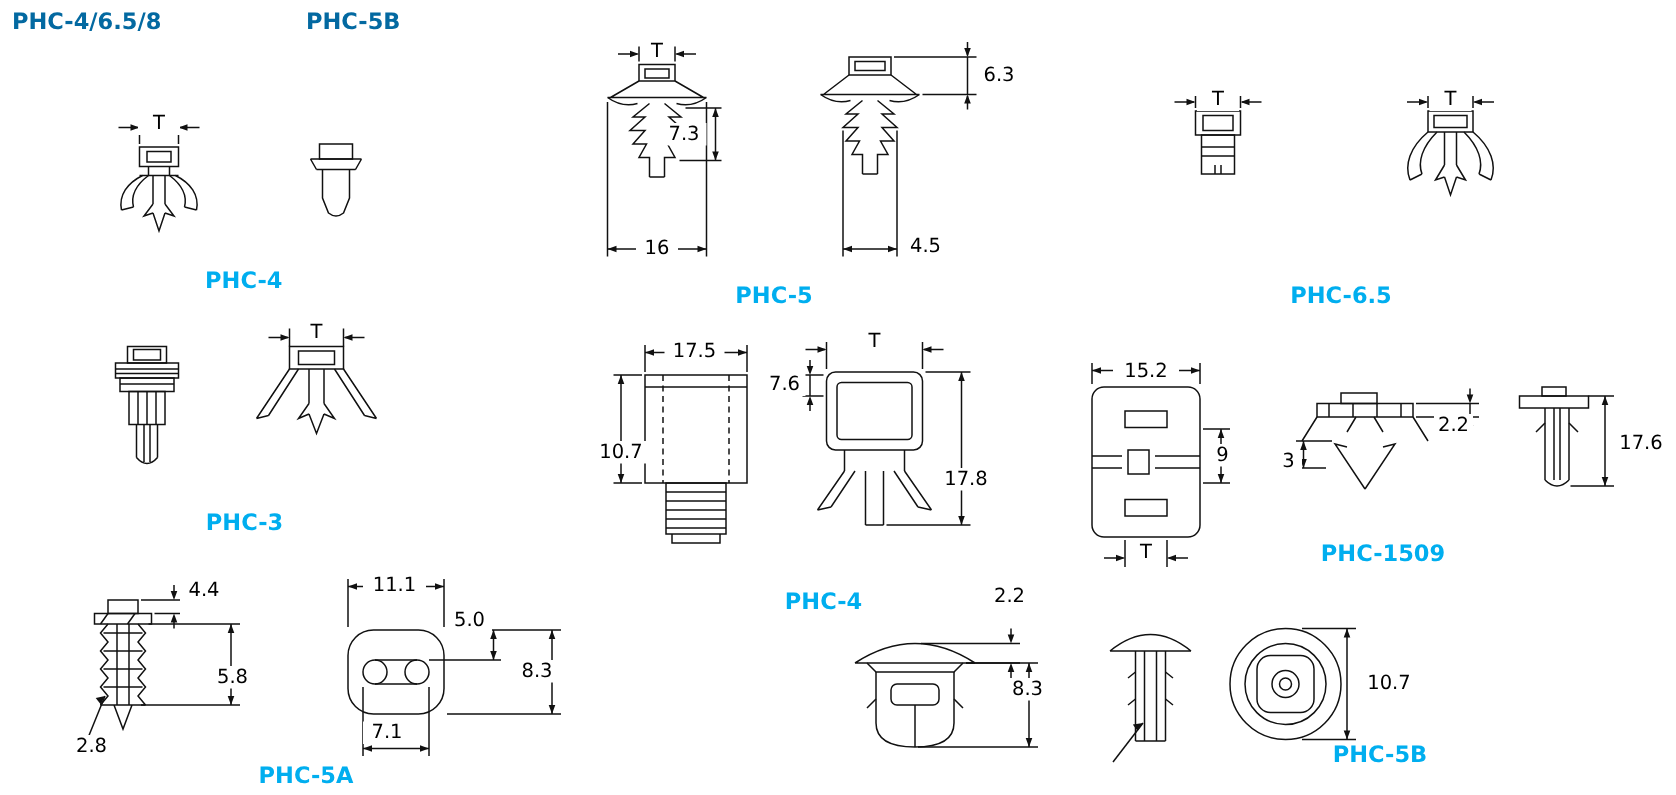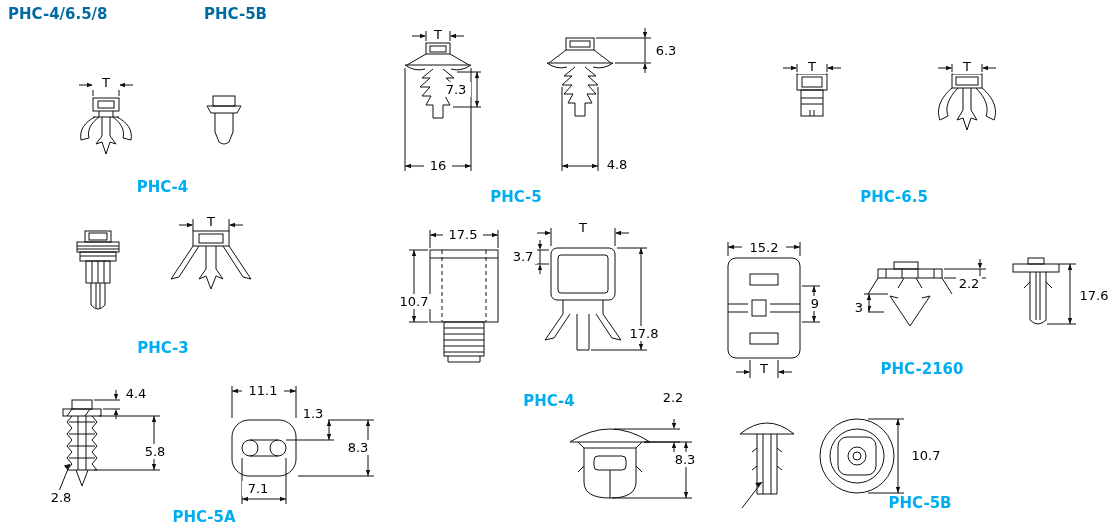--- a/index.html
+++ b/index.html
@@ -77,21 +77,21 @@
         <path d="M84 47 l-2.2 6 l4.4 0 z M84 82 l-2.2 -6 l4.4 0 z"></path>
         <path d="M12 141 l6 -2.2 l0 4.4 z M78 141 l-6 -2.2 l0 4.4 z"></path>
         <path d="M252 13 l-2.2 -6 l4.4 0 z M252 38 l-2.2 6 l4.4 0 z"></path>
         <path d="M169 141 l6 -2.2 l0 4.4 z M205 141 l-6 -2.2 l0 4.4 z"></path>
       </g>
     </svg>
     <div class="dim" style="left:34px;top:2px;width:22px">T</div>
     <div class="dim" style="left:48px;top:57px;width:30px">7.3</div>
     <div class="dim" style="left:31px;top:133px;width:28px">16</div>
     <div class="dim" style="left:258px;top:18px;width:30px">6.3</div>
-    <div class="dim" style="left:208px;top:132px;width:32px">4.8</div>
+    <div class="dim" style="left:208px;top:132px;width:32px">4.5</div>
     <div class="plabel" style="left:78px;top:163px;width:90px">PHC-5</div>
   </div>
 
   <div class="part" style="left:770px;top:58px;width:250px;height:150px">
     <svg width="250" height="150" viewBox="0 0 250 150">
       <g stroke="#111" stroke-width="1" fill="none">
         <path d="M27 6 V14 M57 6 V14 M13 10 H26 M71 10 H58"></path>
         <rect x="27" y="16" width="30" height="16"></rect>
         <rect x="32" y="19" width="20" height="10"></rect>
         <rect x="31" y="32" width="22" height="26"></rect>
@@ -165,22 +165,22 @@
         <path d="M37 17 l6 -2.2 l0 4.4 z M105 17 l-6 -2.2 l0 4.4 z"></path>
         <path d="M21 32 l-2.2 6 l4.4 0 z M21 104 l-2.2 -6 l4.4 0 z"></path>
         <path d="M158 15 l-6 -2.2 l0 4.4 z M222 15 l6 -2.2 l0 4.4 z"></path>
         <path d="M147 32 l-2.2 -6 l4.4 0 z M147 46 l-2.2 6 l4.4 0 z"></path>
         <path d="M248 30 l-2.2 6 l4.4 0 z M248 132 l-2.2 -6 l4.4 0 z"></path>
       </g>
     </svg>
     <div class="dim" style="left:50px;top:9px;width:40px">17.5</div>
     <div class="dim" style="left:2px;top:76px;width:38px">10.7</div>
     <div class="dim" style="left:178px;top:2px;width:24px">T</div>
-    <div class="dim" style="left:116px;top:31px;width:28px">3.7</div>
-    <div class="dim" style="left:232px;top:108px;width:38px">17.8</div>
+    <div class="dim" style="left:116px;top:31px;width:28px">7.6</div>
+    <div class="dim" style="left:232px;top:94px;width:38px">17.8</div>
     <div class="plabel" style="left:116px;top:174px;width:80px">PHC-4</div>
   </div>
 
   <div class="part" style="left:718px;top:240px;width:397px;height:145px">
     <svg width="397" height="145" viewBox="0 0 397 145">
       <g stroke="#111" stroke-width="1" fill="none">
         <rect x="10" y="18" width="72" height="100" rx="8"></rect>
         <rect x="32" y="34" width="28" height="11"></rect>
         <rect x="32" y="93" width="28" height="11"></rect>
         <path d="M10 64 H30 M52 64 H82 M10 72 H30 M52 72 H82"></path>
@@ -209,21 +209,21 @@
         <path d="M262 29 l-2.2 -6 l4.4 0 z M262 38 l-2.2 6 l4.4 0 z"></path>
         <path d="M352 24 l-2.2 6 l4.4 0 z M352 84 l-2.2 -6 l4.4 0 z"></path>
       </g>
     </svg>
     <div class="dim" style="left:24px;top:0px;width:44px">15.2</div>
     <div class="dim" style="left:88px;top:56px;width:18px">9</div>
     <div class="dim" style="left:34px;top:121px;width:24px">T</div>
     <div class="dim" style="left:132px;top:60px;width:18px">3</div>
     <div class="dim" style="left:238px;top:36px;width:26px">2.2</div>
     <div class="dim" style="left:356px;top:48px;width:40px">17.6</div>
-    <div class="plabel" style="left:150px;top:120px;width:108px">PHC-2160</div>
+    <div class="plabel" style="left:150px;top:120px;width:108px">PHC-1509</div>
   </div>
 
   <div class="part" style="left:36px;top:378px;width:345px;height:155px">
     <svg width="345" height="155" viewBox="0 0 345 155">
       <g stroke="#111" stroke-width="1" fill="none">
         <rect x="36" y="22" width="20" height="9"></rect>
         <rect x="27" y="31" width="38" height="7"></rect>
         <path d="M31 38 L36 31 M49 38 L54 31"></path>
         <path d="M36 38 L31 44 L36 50 L31 56 L36 62 L31 68 L36 74 L31 80 L36 86 L31 92"></path>
         <path d="M56 38 L61 44 L56 50 L61 56 L56 62 L61 68 L56 74 L61 80 L56 86 L61 92"></path>
@@ -248,21 +248,21 @@
         <path d="M196 13 l6 -2.2 l0 4.4 z M260 13 l-6 -2.2 l0 4.4 z"></path>
         <path d="M293 42 l-2.2 6 l4.4 0 z M293 62 l-2.2 -6 l4.4 0 z"></path>
         <path d="M332 42 l-2.2 6 l4.4 0 z M332 98 l-2.2 -6 l4.4 0 z"></path>
         <path d="M206 121 l6 -2.2 l0 4.4 z M250 121 l-6 -2.2 l0 4.4 z"></path>
       </g>
     </svg>
     <div class="dim" style="left:85px;top:8px;width:30px">4.4</div>
     <div class="dim" style="left:104px;top:66px;width:30px">5.8</div>
     <div class="dim" style="left:10px;top:112px;width:30px">2.8</div>
     <div class="dim" style="left:206px;top:5px;width:42px">11.1</div>
-    <div class="dim" style="left:262px;top:28px;width:30px">1.3</div>
+    <div class="dim" style="left:262px;top:28px;width:30px">5.0</div>
     <div class="dim" style="left:306px;top:62px;width:32px">8.3</div>
     <div class="dim" style="left:206px;top:103px;width:32px">7.1</div>
     <div class="plabel" style="left:122px;top:130px;width:92px">PHC-5A</div>
   </div>
 
   <div class="part" style="left:556px;top:386px;width:400px;height:135px">
     <svg width="400" height="135" viewBox="0 0 400 135">
       <g stroke="#111" stroke-width="1" fill="none">
         <path d="M14 56 Q54 30 94 56 M14 56 H94"></path>
         <path d="M22 56 L28 62 H80 L86 56"></path>

